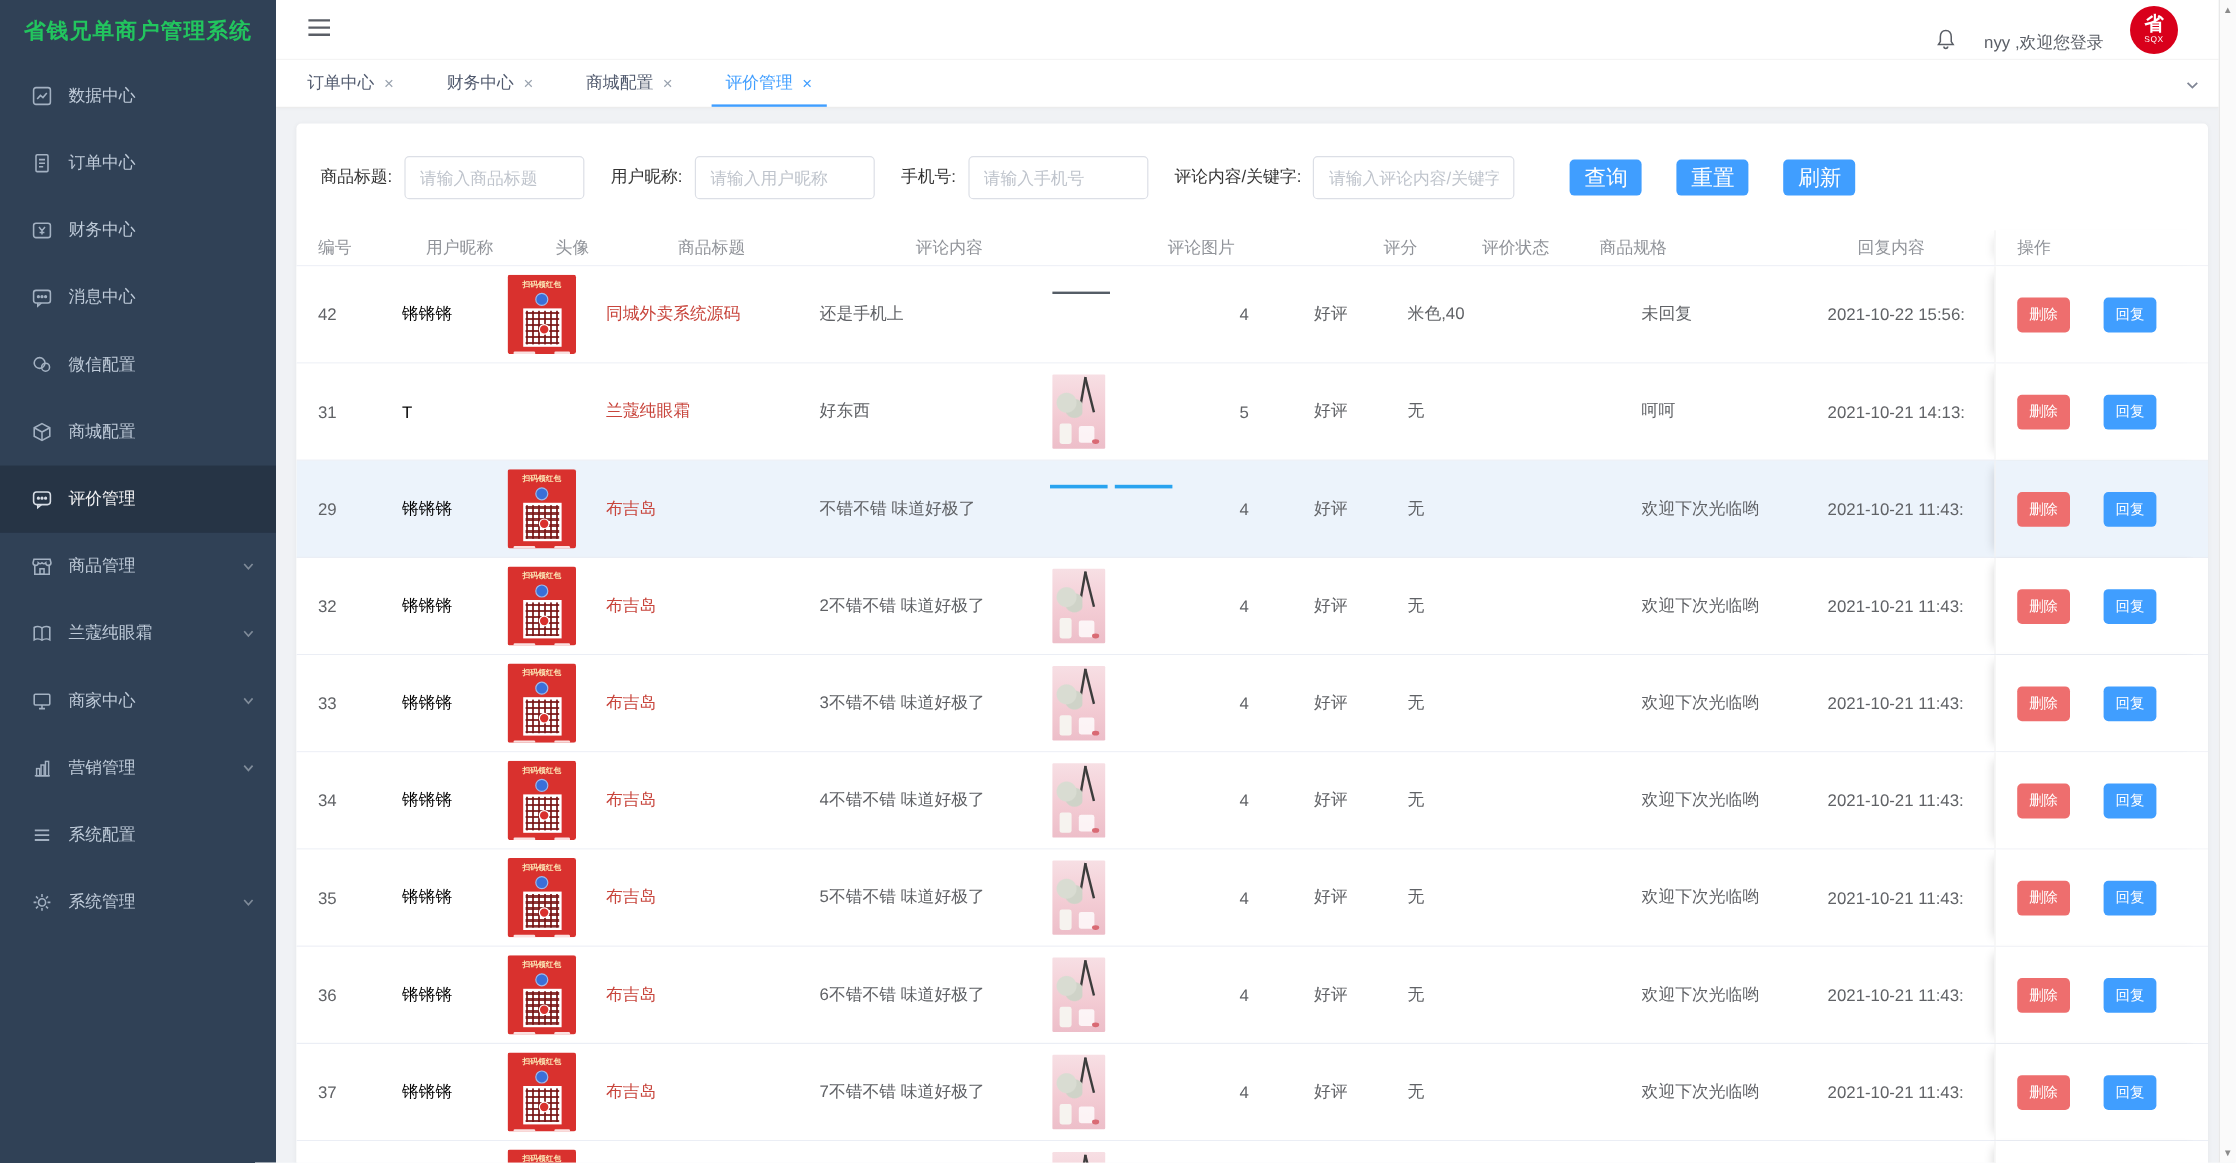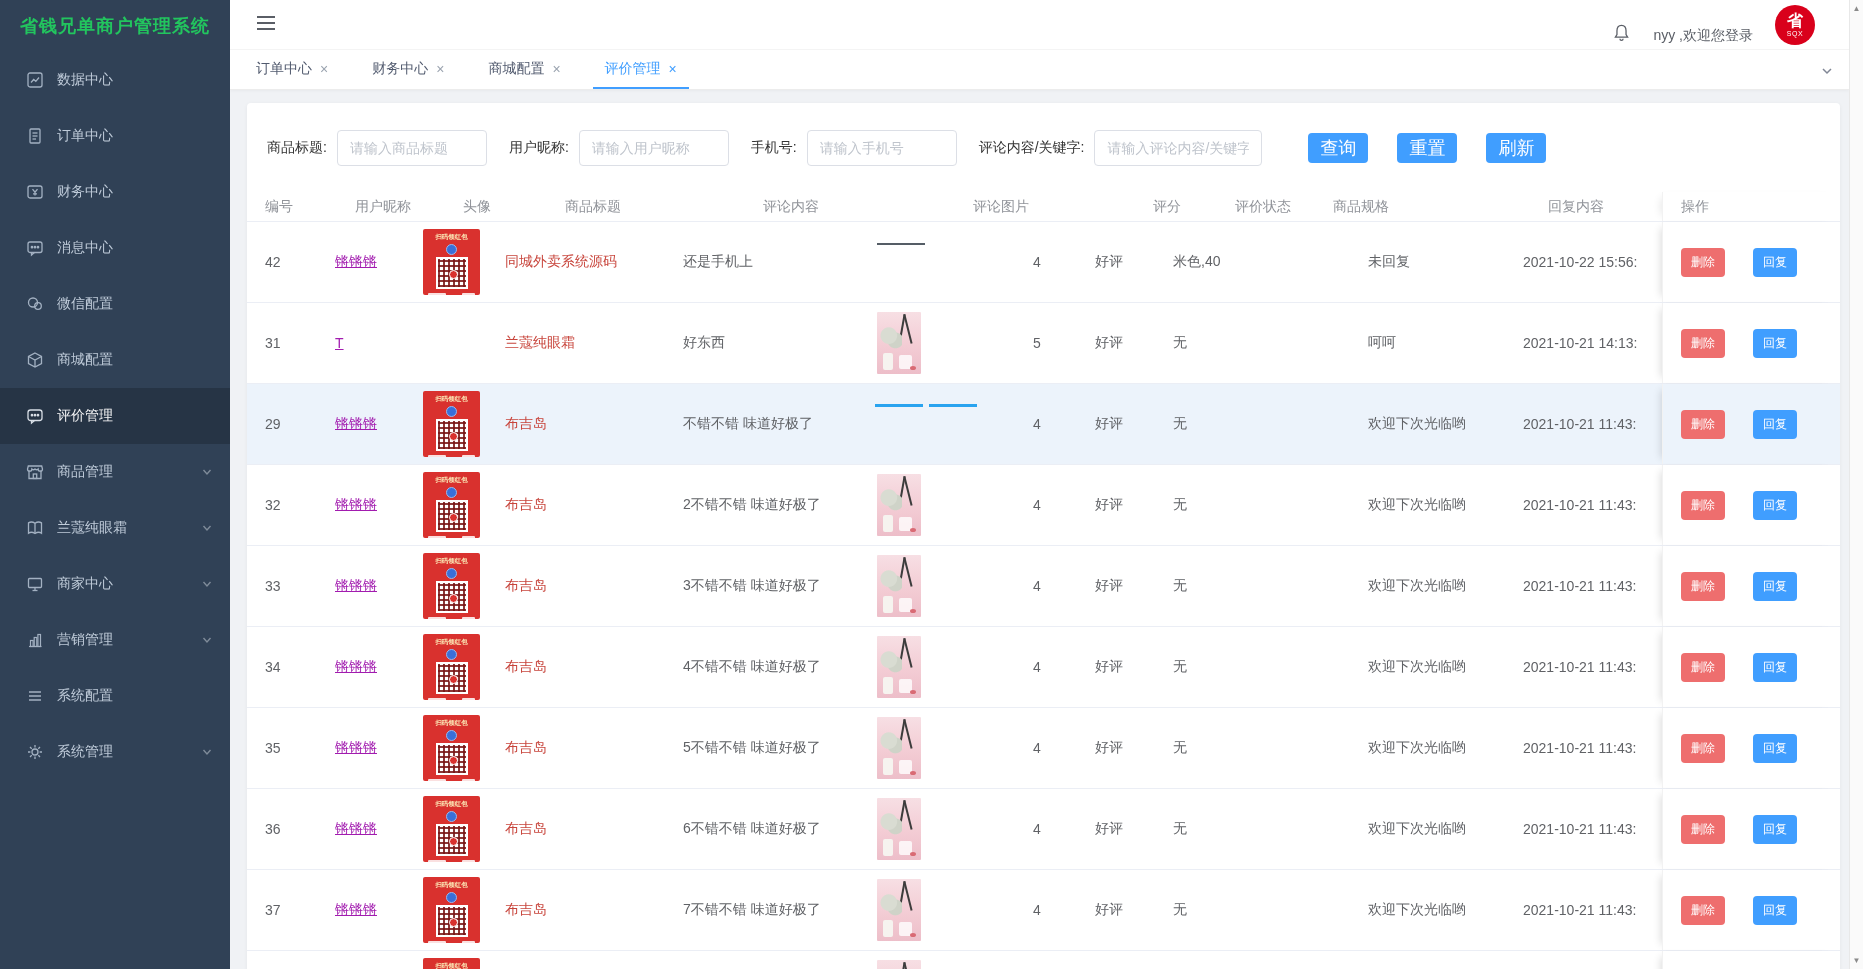--- a/index.html
+++ b/index.html
@@ -69,21 +69,21 @@
   .cell { flex:none; padding-right:8px; overflow:hidden; white-space:nowrap; }
   .c-id{width:70px} .c-nick{width:88px} .c-avatar{width:82px} .c-product{width:178px}
   .c-comment{width:190px} .c-image{width:142px; position:relative; height:100%; display:flex; align-items:center;}
   .c-rating{width:80px; padding-left:18px} .c-status{width:78px} .c-spec{width:195px}
   .c-reply{width:155px} .c-created{width:160px}
   .c-op { position:absolute; right:0; top:0; bottom:0; width:178px; display:flex; align-items:center;
           padding-left:18px; gap:28px; background:#fff; border-left:1px solid #f2f2f2;
           box-shadow:-7px 0 8px -6px rgba(0,0,0,.15); }
   .trow.hl .c-op { background:#ecf3fb; }
   .thead .c-op { box-shadow:-7px 0 8px -6px rgba(0,0,0,.10); color:#909399; gap:0; }
-  .nick { color:#a21caf; cursor:pointer;text-decoration:underline; }
+  .nick { color:#000000; cursor:pointer; }
   .prod { color:#c8453c; cursor:pointer; }
   .btn-del { width:44px; height:29px; background:#ee6e6e; border:none; border-radius:4px; color:#fff; font-size:12px; cursor:pointer; font-family:inherit; }
   .btn-reply { width:44px; height:29px; background:#409eff; border:none; border-radius:4px; color:#fff; font-size:12px; cursor:pointer; font-family:inherit; }
 
   
   .avatar { width:57px; height:66px; background:#d9312e; border-radius:2px; overflow:hidden; position:relative; }
   .av-t { margin-top:3px; text-align:center; color:#fbe7b5; font-size:7px; white-space:nowrap; transform:scale(.92); font-weight:bold; }
   .av-c { width:11px; height:11px; border-radius:50%; background:#3a6fd8; border:1px solid #9db8ea; margin:2px auto 2px; }
   .av-q { width:32px; height:32px; background:#fff; margin:0 auto; position:relative;
           background-image:repeating-linear-gradient(0deg, rgba(120,20,20,.85) 0 2px, transparent 2px 5px),

